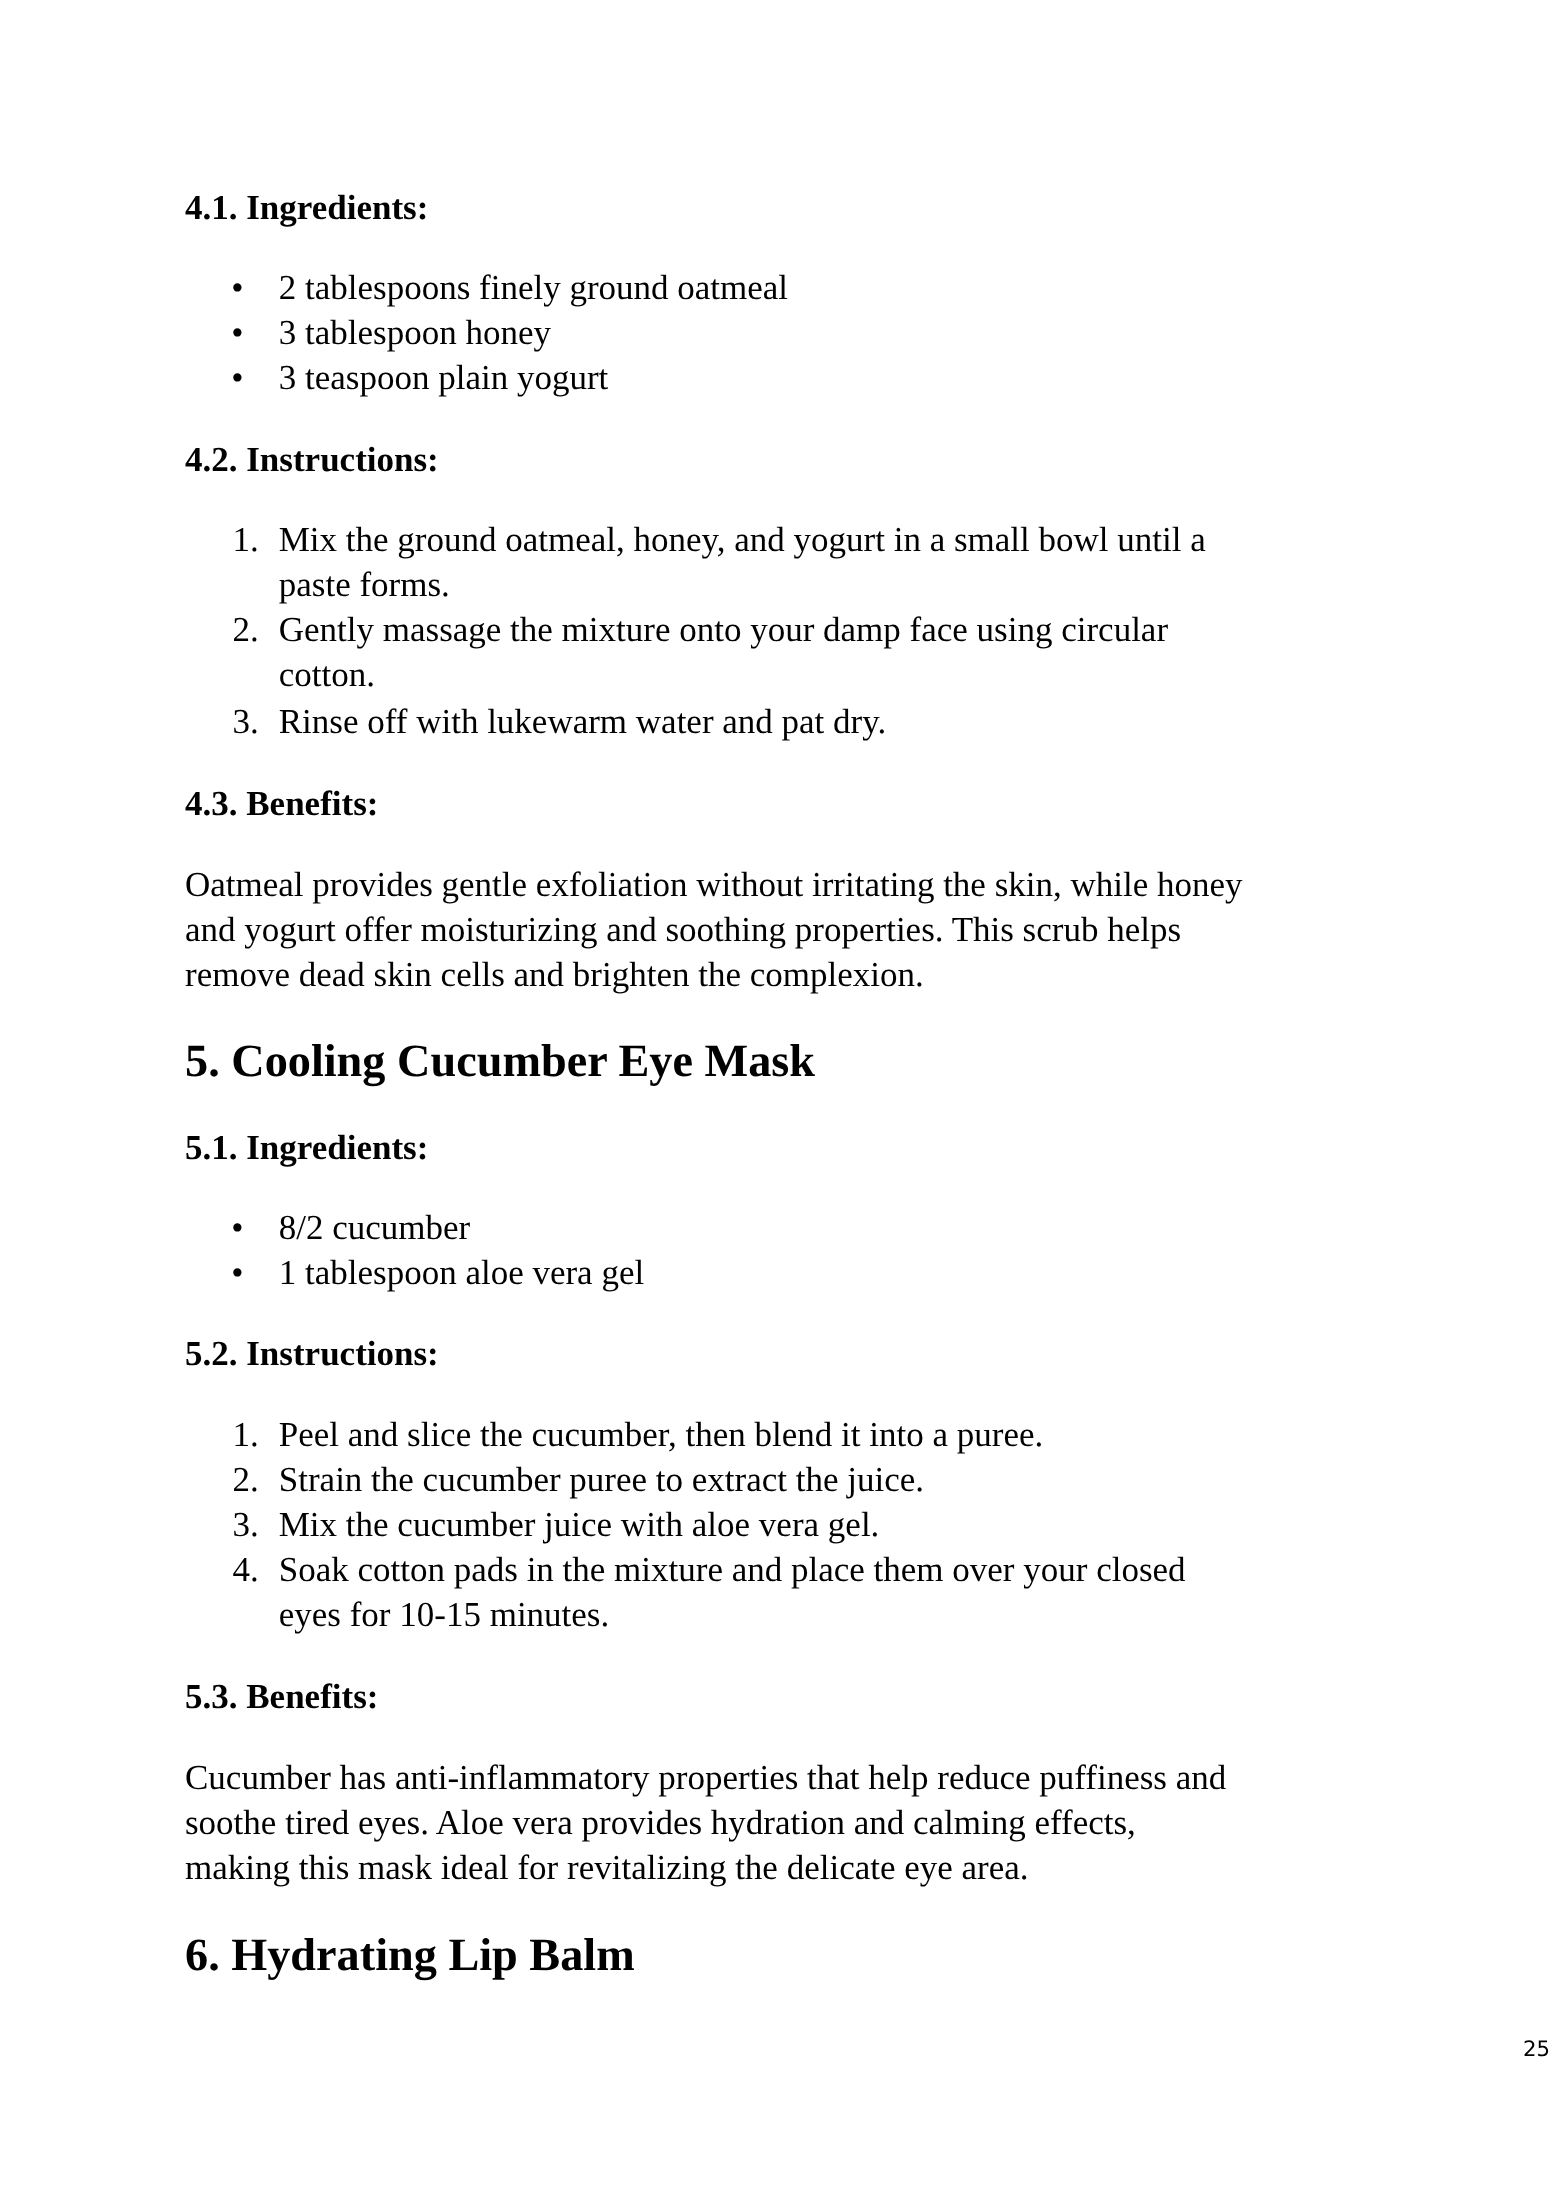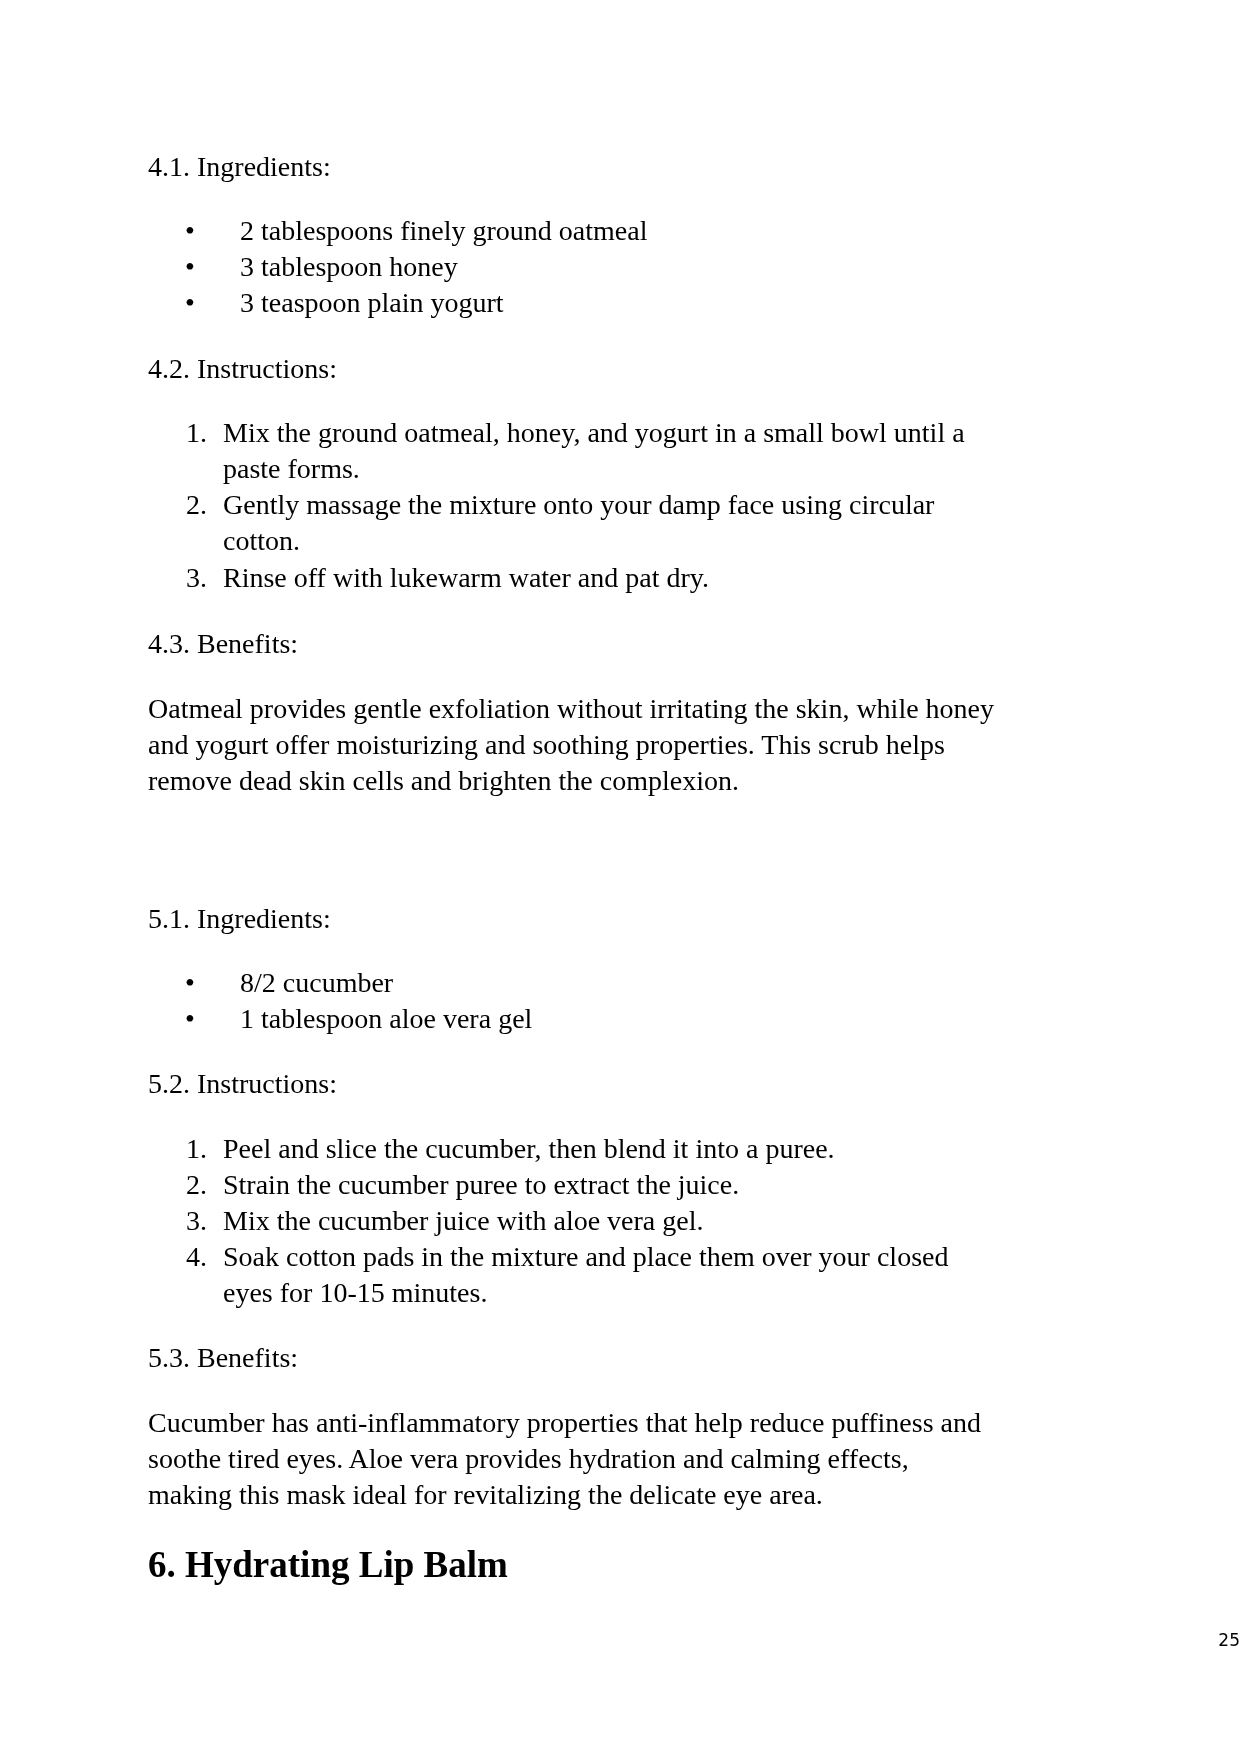--- a/index.html
+++ b/index.html
@@ -1,22 +1,22 @@
 <!DOCTYPE html>
 <html><head>
 <meta charset="utf-8">
 <style>
   html, body { margin: 0; padding: 0; background: #ffffff; }
   body { width: 1240px; height: 1755px; position: relative; overflow: hidden; }
   .page { position: absolute; left: 0; top: 0; width: 1240px; height: 1755px; background: #ffffff; color: #000000; }
   .ln { position: absolute; white-space: pre; font-family: "Liberation Serif", serif; font-size: 28px; line-height: 36px; height: 36px; color: #000; }
-  .h3 { font-weight: normal; left: 148px; text-align: center; }
+  .h3 { font-weight: bold; left: 148px; text-align: center; }
   .h2 { font-weight: bold; font-size: 37px; line-height: 44px; height: 44px; left: 148px; }
   .bullet { left: 185px; }
-  .bullet-text { left: 223px; margin-left: 17px; }
+  .bullet-text { left: 223px; }
   .num { left: 186px; }
   .item-text { left: 223px; }
   .para { left: 148px; }
   .pagenum { position: absolute; left: 0; width: 1240px; text-align: right; font-family: "DejaVu Sans", sans-serif; font-size: 17px; line-height: 20px; top: 1630px; color: #000; }
 </style>
 </head>
 <body>
 
 <div class="page">
 
@@ -57,20 +57,21 @@
   </div>
 
   <div class="ln h3" style="top:626px">4.3. Benefits:</div>
 
   <div>
     <div class="ln para" style="top:691px">Oatmeal provides gentle exfoliation without irritating the skin, while honey</div>
     <div class="ln para" style="top:727px">and yogurt offer moisturizing and soothing properties. This scrub helps</div>
     <div class="ln para" style="top:763px">remove dead skin cells and brighten the complexion.</div>
   </div>
 
+  <div class="ln h2" style="top:828px">5. Cooling Cucumber Eye Mask</div>
 
   <div class="ln h3" style="top:901px">5.1. Ingredients:</div>
 
   <div>
     <div>
       <div class="ln bullet" style="top:965px">•</div>
       <div class="ln bullet-text" style="top:965px">8/2 cucumber</div>
     </div>
     <div>
       <div class="ln bullet" style="top:1001px">•</div>

